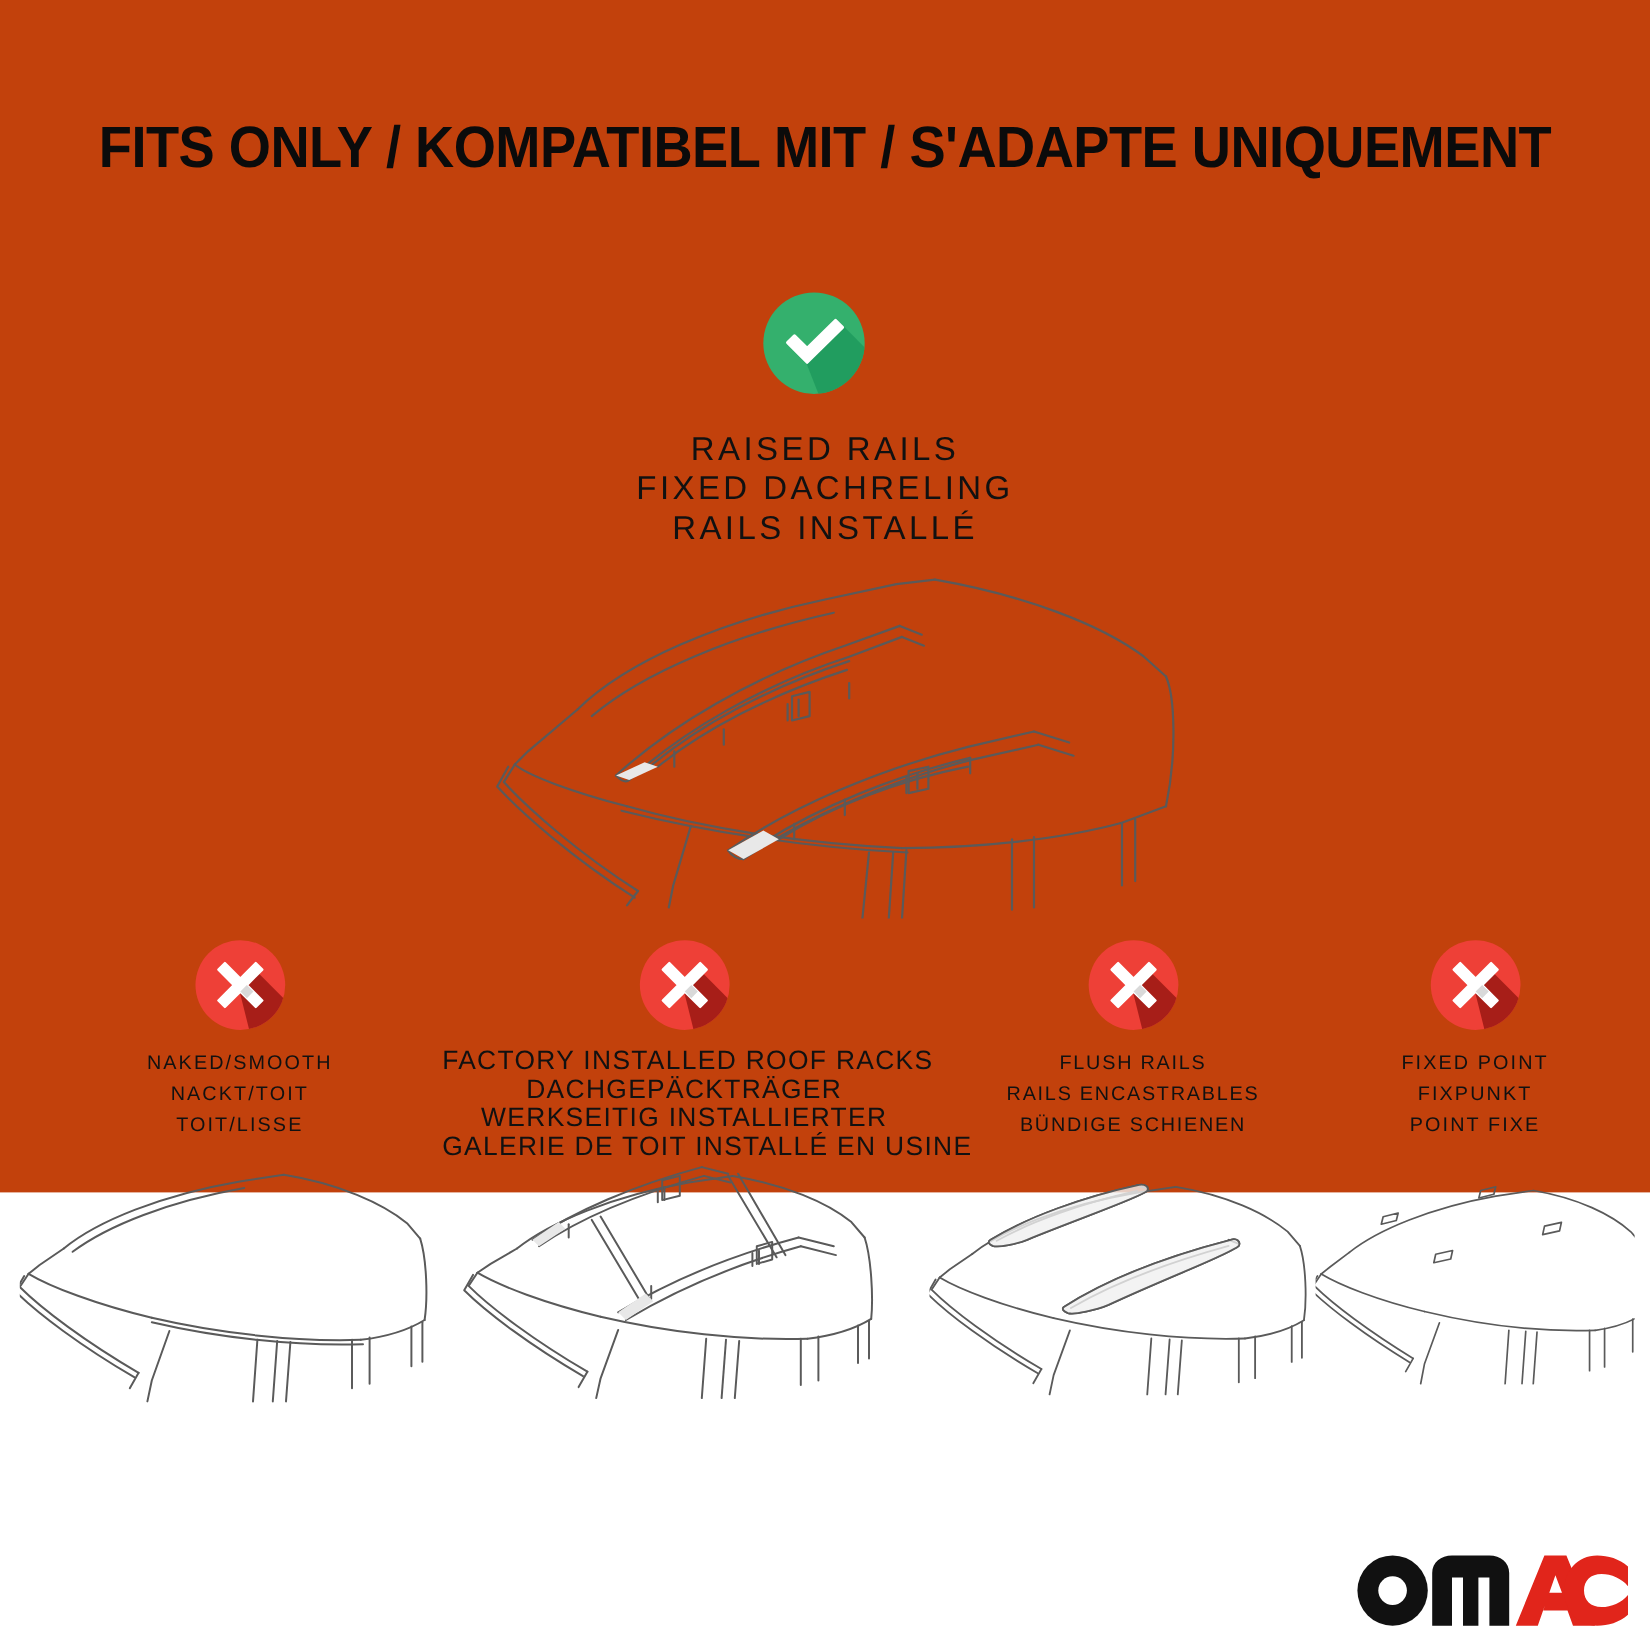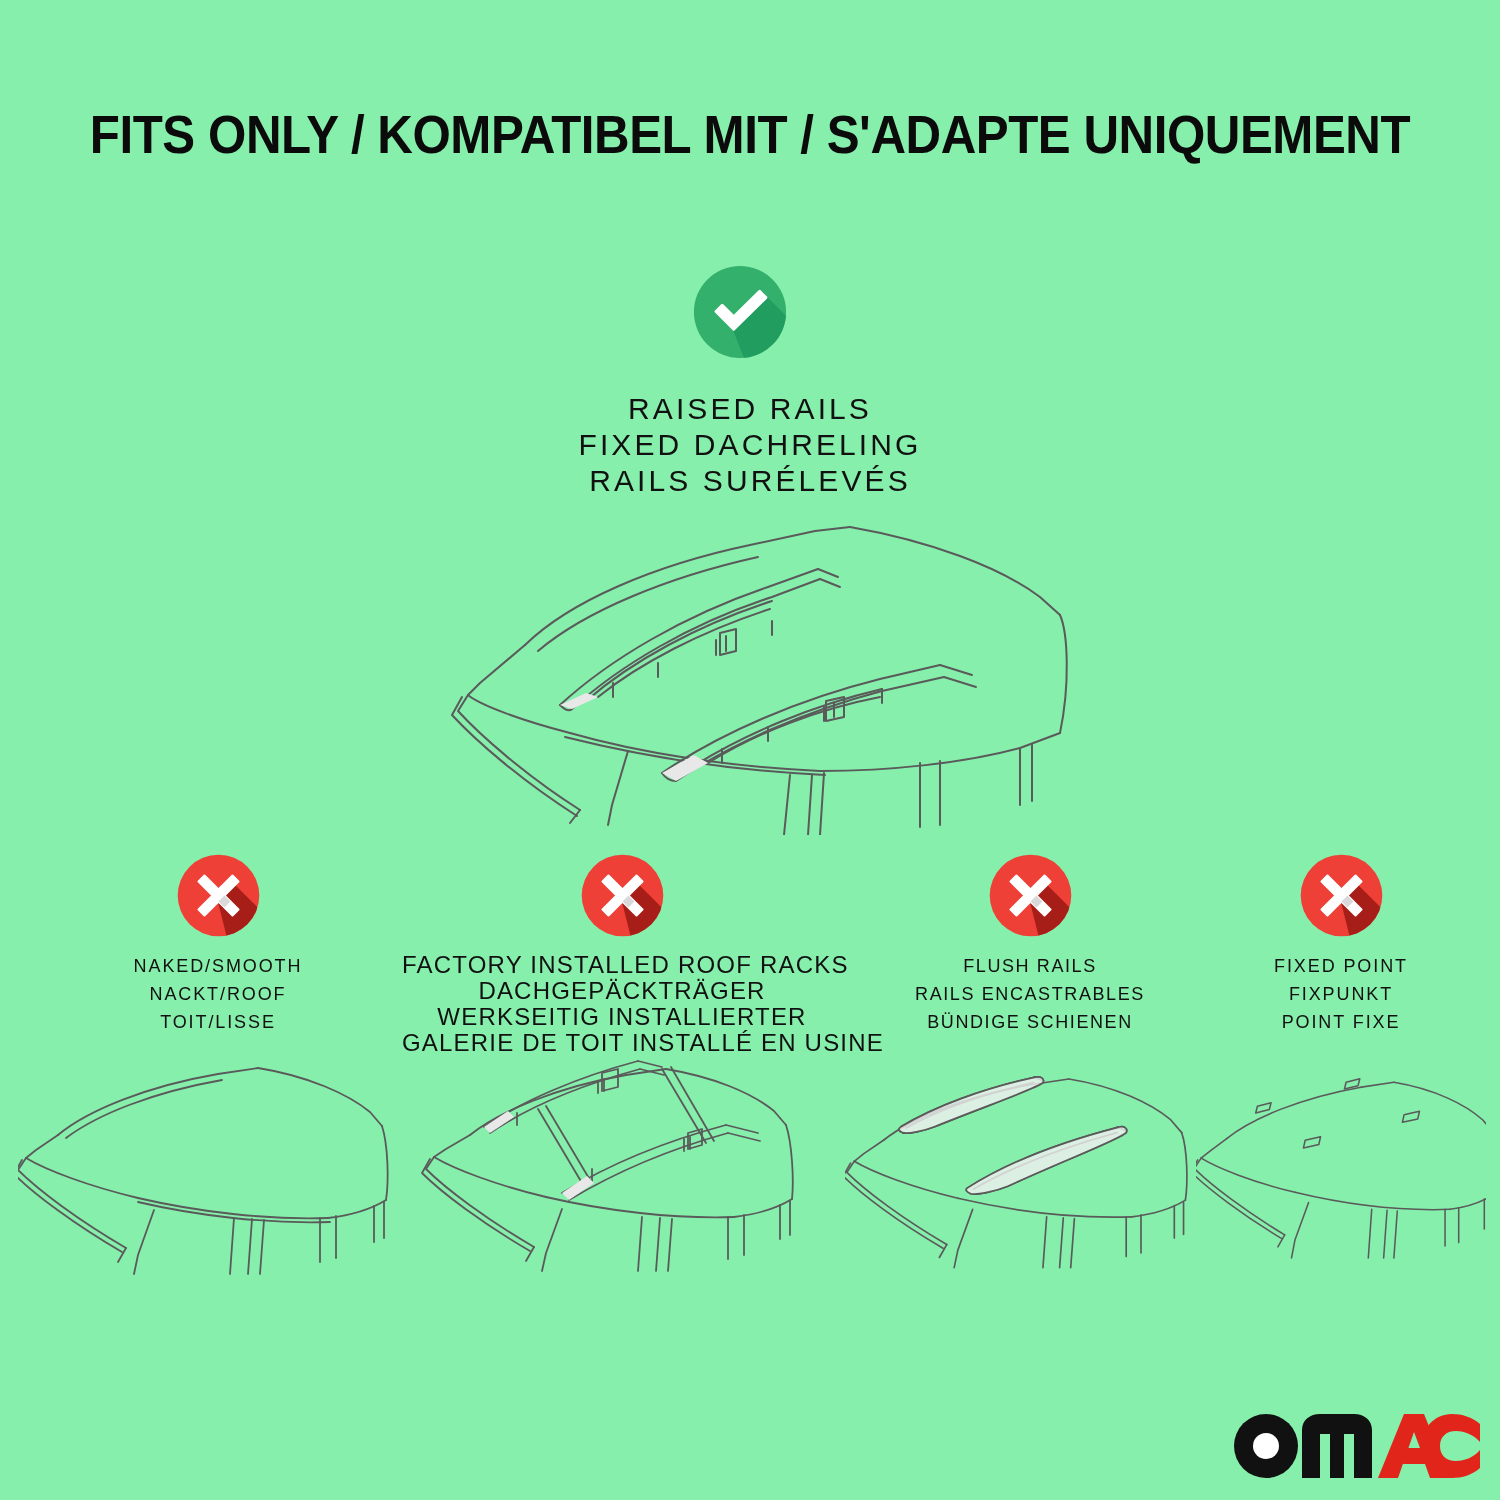--- a/index.html
+++ b/index.html
@@ -6,22 +6,22 @@
   html, body {
     width: 1500px;
     height: 1500px;
     background: #ffffff;
     font-family: "Liberation Sans", sans-serif;
     overflow: hidden;
   }
   .page {
     position: relative;
     width: 1500px;
-    height: 1500px;
-    background: #86efac;
+    height: 1084px;
+    background: #c2410c;
   }
 
   
   .title {
     position: absolute;
     left: 0;
     top: 104px;
     width: 1500px;
     text-align: center;
     font-family: "Liberation Sans Narrow", "Liberation Sans", sans-serif;
@@ -147,21 +147,21 @@
       <g clip-path="url(#ckclip)">
         <path d="M40 62 L74 30 L100 56 L100 100 L55 100 Z" fill="#1e9a5d" opacity="0.85"></path>
       </g>
       <path d="M25 49.5 L31.5 43 L43.5 55 L70.5 28.5 L77 35 L43.5 68 Z" fill="#ffffff" stroke="#ffffff" stroke-width="3" stroke-linejoin="round"></path>
     </svg>
   </div>
 
   <div class="fits-label">
     <div class="line">RAISED RAILS</div>
     <div class="line">FIXED DACHRELING</div>
-    <div class="line">RAILS SURÉLEVÉS</div>
+    <div class="line">RAILS INSTALLÉ</div>
   </div>
 
   <div class="hero-illustration">
     <svg viewBox="0 0 690 330" xmlns="http://www.w3.org/2000/svg" fill="none" stroke="#5a5a5a" stroke-width="2" stroke-linecap="round" stroke-linejoin="round">
 
       <path d="M105 140 C150 96 235 60 330 40 L395 26 L430 22"></path>
       <path d="M430 22 C510 36 580 62 620 92 L640 110"></path>
       <path d="M105 140 L60 178 L48 190"></path>
       <path d="M48 190 C60 200 100 215 150 228"></path>
       <path d="M150 228 C220 248 310 262 400 266"></path>
@@ -239,21 +239,21 @@
           <g clip-path="url(#xc0)">
             <path d="M48 52 L66 34 L100 68 L100 100 L60 100 Z" fill="#9e1b15" opacity="0.9"></path>
           </g>
           <path d="M33.5 26.5 L50 43 L66.5 26.5 L73.5 33.5 L57 50 L73.5 66.5 L66.5 73.5
                    L50 57 L33.5 73.5 L26.5 66.5 L43 50 L26.5 33.5 Z" fill="#ffffff" stroke="#ffffff" stroke-width="2.5" stroke-linejoin="round"></path>
           <path d="M50 57 L57 50 L64 57 L57 64 Z" fill="#d9d9d9"></path>
         </svg>
       </div>
       <div class="col-label">
         <div class="line">NAKED/SMOOTH</div>
-        <div class="line">NACKT/ROOF</div>
+        <div class="line">NACKT/TOIT</div>
         <div class="line">TOIT/LISSE</div>
       </div>
       <div class="col-illustration">
         <svg viewBox="0 0 400 230" xmlns="http://www.w3.org/2000/svg" fill="none" stroke="#5a5a5a" stroke-width="1.8" stroke-linecap="round" stroke-linejoin="round">
           <path d="M40 85 C70 60 130 36 200 24 L240 18"></path>
           <path d="M240 18 C290 26 330 44 352 62 L364 76"></path>
           <path d="M40 85 L18 100 L8 108"></path>
           <path d="M8 108 C28 120 70 136 120 148"></path>
           <path d="M120 148 C180 162 250 170 310 168"></path>
           <path d="M310 168 C336 165 355 158 368 150"></path>

